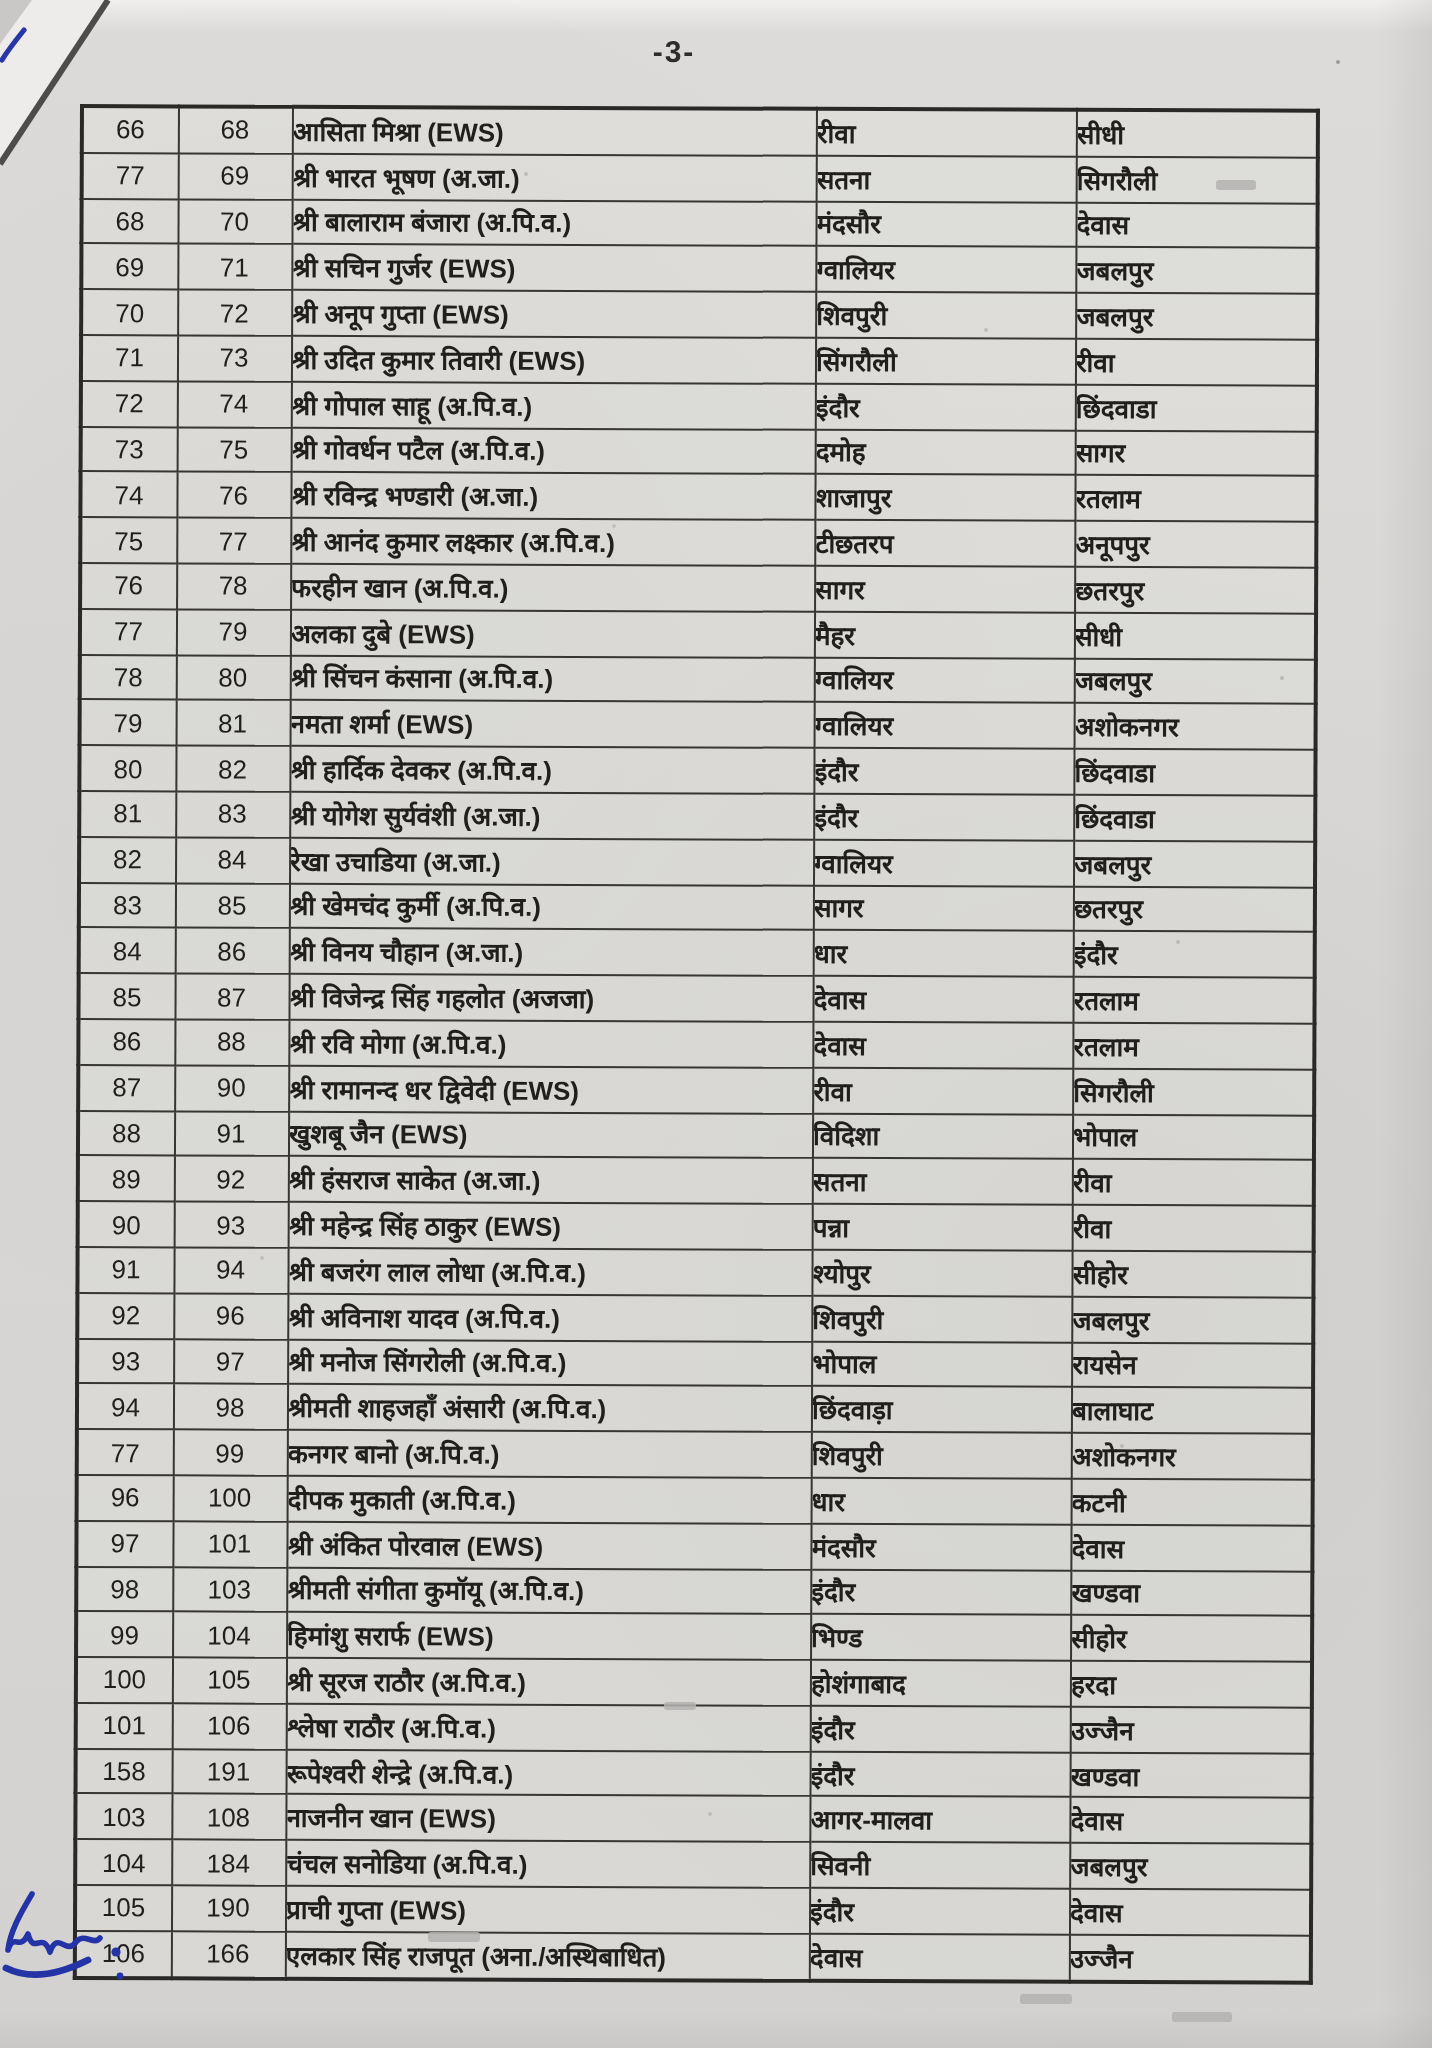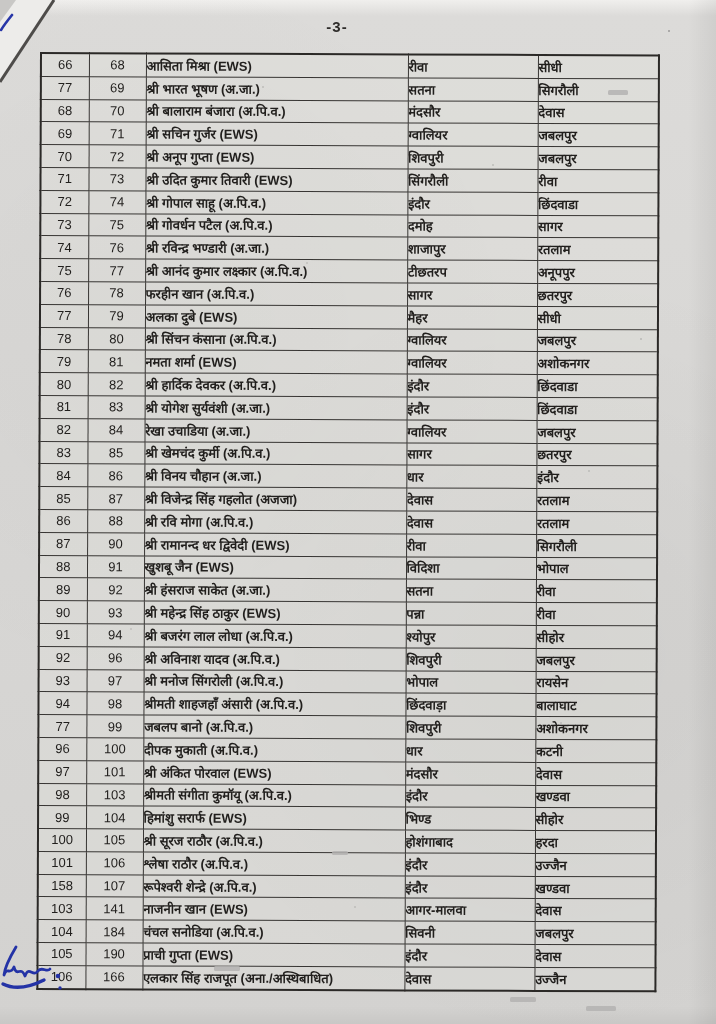--- a/index.html
+++ b/index.html
@@ -296,21 +296,21 @@
       <td class="num">94</td>
       <td class="num">98</td>
       <td class="dev">श्रीमती शाहजहाँ अंसारी (अ.पि.व.)</td>
       <td class="dev">छिंदवाड़ा</td>
       <td class="dev">बालाघाट</td>
     </tr>
 
     <tr>
       <td class="num">77</td>
       <td class="num">99</td>
-      <td class="dev">जबलप बानो (अ.पि.व.)</td>
+      <td class="dev">कनगर बानो (अ.पि.व.)</td>
       <td class="dev">शिवपुरी</td>
       <td class="dev">अशोकनगर</td>
     </tr>
 
     <tr>
       <td class="num">96</td>
       <td class="num">100</td>
       <td class="dev">दीपक मुकाती (अ.पि.व.)</td>
       <td class="dev">धार</td>
       <td class="dev">कटनी</td>
@@ -351,29 +351,29 @@
     <tr>
       <td class="num">101</td>
       <td class="num">106</td>
       <td class="dev">श्लेषा राठौर (अ.पि.व.)</td>
       <td class="dev">इंदौर</td>
       <td class="dev">उज्जैन</td>
     </tr>
 
     <tr>
       <td class="num">158</td>
-      <td class="num">107</td>
+      <td class="num">191</td>
       <td class="dev">रूपेश्वरी शेन्द्रे (अ.पि.व.)</td>
       <td class="dev">इंदौर</td>
       <td class="dev">खण्डवा</td>
     </tr>
 
     <tr>
       <td class="num">103</td>
-      <td class="num">141</td>
+      <td class="num">108</td>
       <td class="dev">नाजनीन खान (EWS)</td>
       <td class="dev">आगर-मालवा</td>
       <td class="dev">देवास</td>
     </tr>
 
     <tr>
       <td class="num">104</td>
       <td class="num">184</td>
       <td class="dev">चंचल सनोडिया (अ.पि.व.)</td>
       <td class="dev">सिवनी</td>

